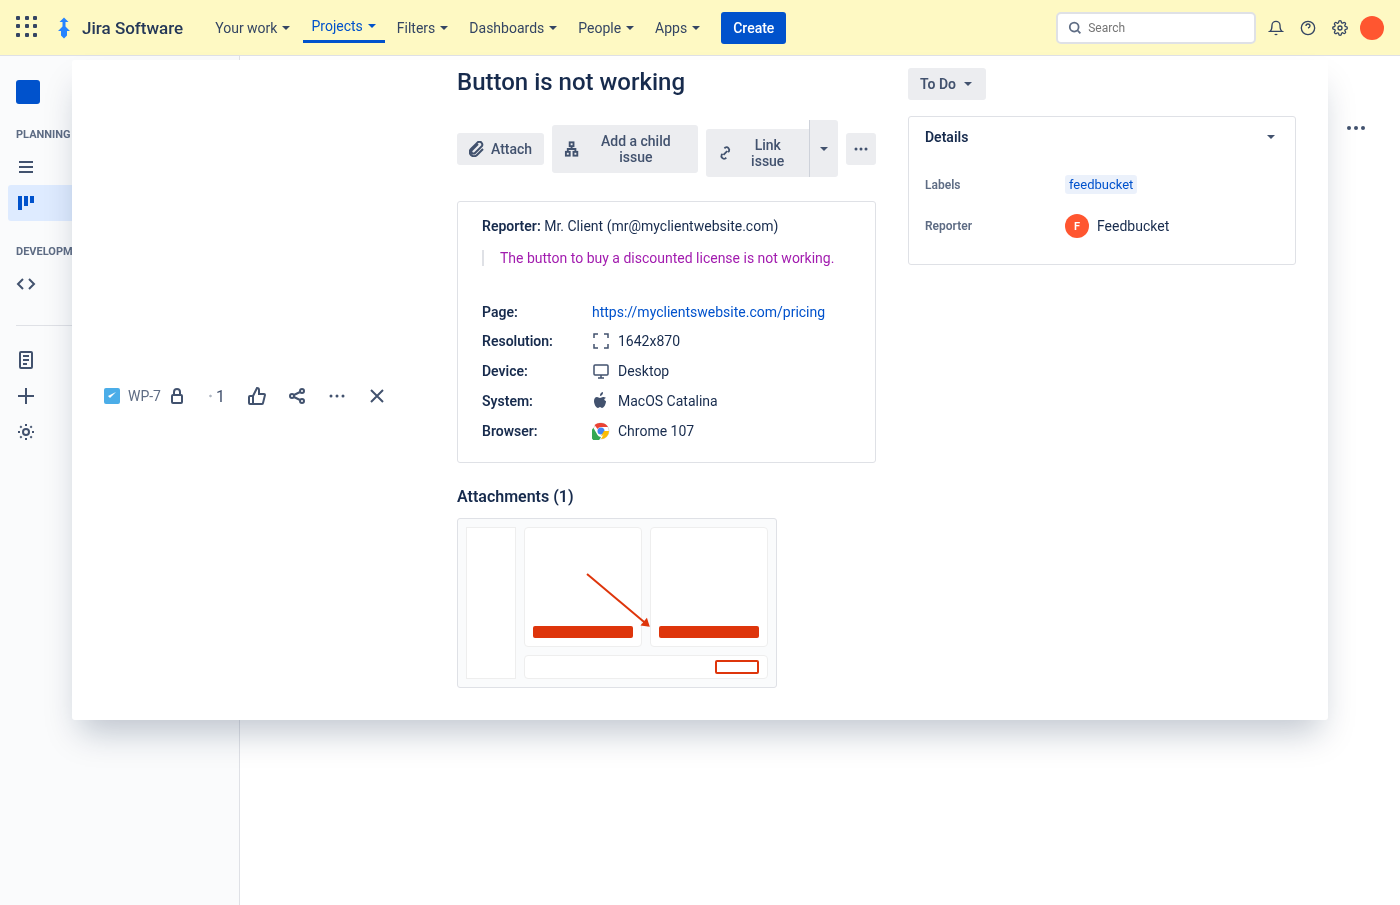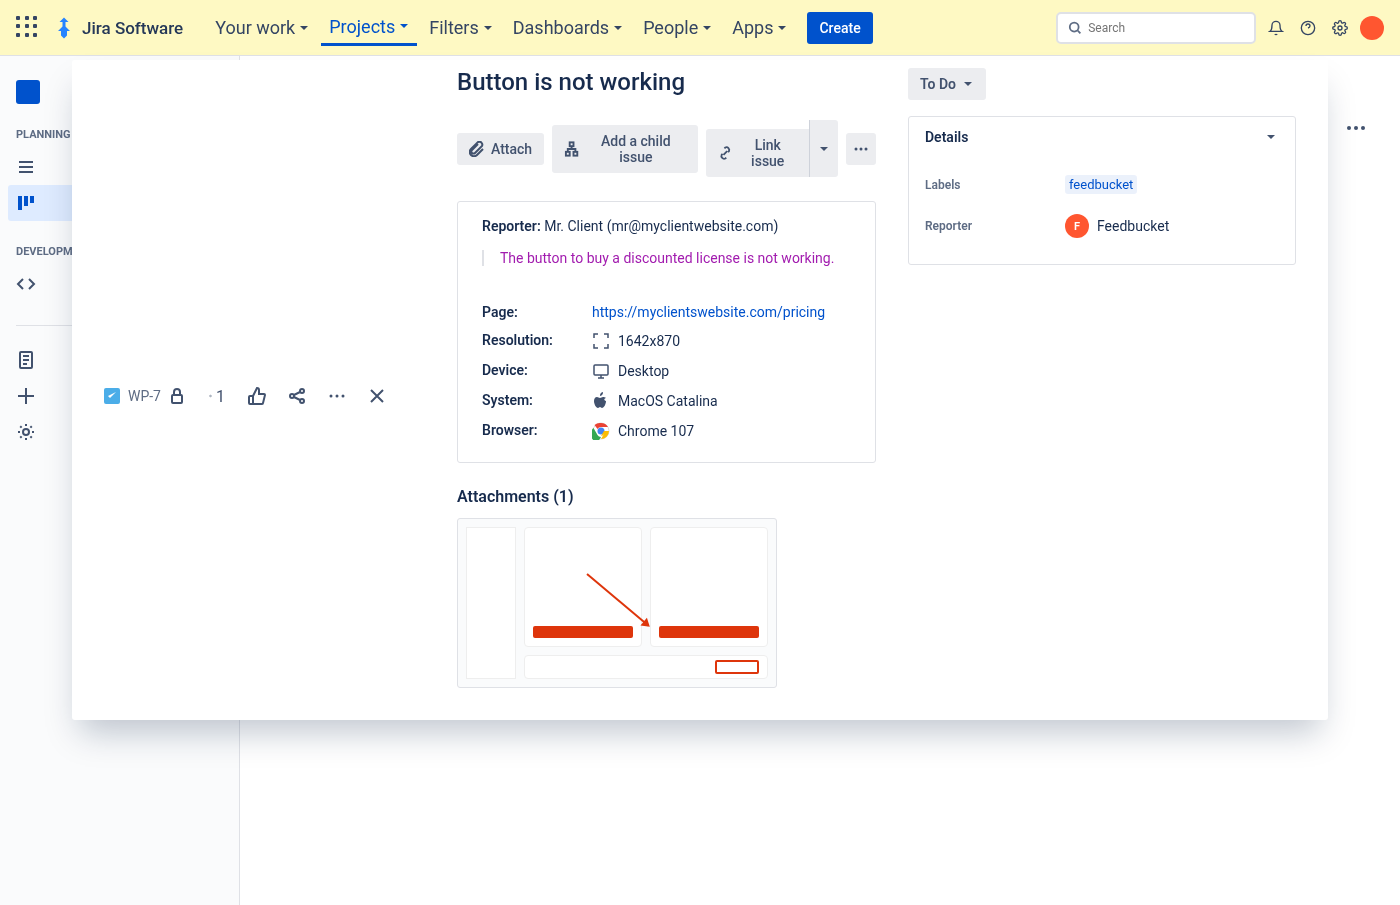--- a/index.html
+++ b/index.html
@@ -69,21 +69,21 @@
       align-items: center;
       gap: 4px;
       flex: 1;
     }
     
     .nav-item {
       display: flex;
       align-items: center;
       gap: 4px;
       padding: 6px 8px;
-      font-size: 18px;
+      font-size: 14px;
       color: #344563;
       cursor: pointer;
       border-radius: 3px;
     }
     
     .nav-item.active {
       color: #0052CC;
       border-bottom: 3px solid #0052CC;
       border-radius: 0;
     }
@@ -320,20 +320,21 @@
       color: #a21caf;
     }
     
     .meta-table {
       font-size: 14px;
       color: #172b4d;
     }
     
     .meta-row {
       display: flex;
+      align-items: center;
       padding: 6px 0;
     }
     
     .meta-label {
       width: 110px;
       font-weight: 600;
     }
     
     .meta-value {
       display: flex;

